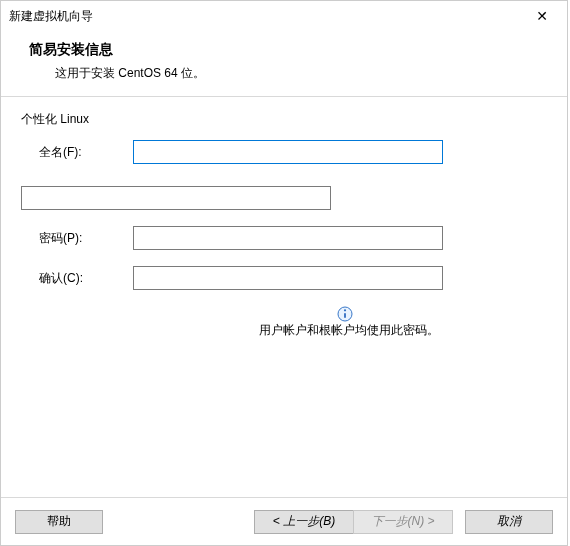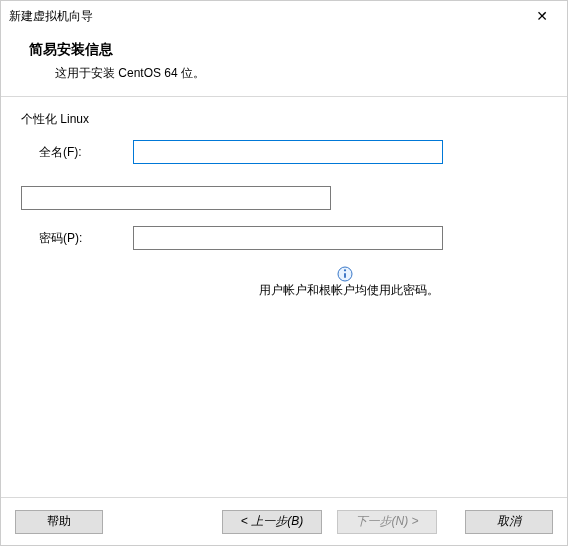--- a/index.html
+++ b/index.html
@@ -108,21 +108,21 @@
   }
   .info-text {
     font-size: 12px;
   }
   .footer {
     height: 48px;
     border-top: 1px solid #d9d9d9;
     display: flex;
     align-items: center;
     padding: 0 14px;
-    gap: 24px;
+    gap: 8px;
   }
   .footer .spacer { flex: 1; }
   .btn {
     height: 24px;
     min-width: 88px;
     border: 1px solid #adadad;
     background: #e1e1e1;
     font-family: inherit;
     font-size: 12px;
     padding: 0 10px;
@@ -171,20 +171,24 @@
 
     <div class="form-row">
       <input class="form-input" type="text" value="" style="">
     </div>
 
     <div class="form-row">
       <div class="form-label">密码(P):</div>
       <input class="form-input" type="password" value="" style="">
     </div>
 
+    <div class="form-row">
+      <div class="form-label">确认(C):</div>
+      <input class="form-input" type="password" value="" style="">
+    </div>
 
     <div class="info-row">
       <svg class="info-icon" viewBox="0 0 16 16">
         <circle cx="8" cy="8" r="7" fill="#e8f3ff" stroke="#3a78c8" stroke-width="1"></circle>
         <rect x="7.1" y="7" width="1.8" height="5" rx="0.9" fill="#2e6bc0"></rect>
         <circle cx="8" cy="4.3" r="1.1" fill="#2e6bc0"></circle>
       </svg>
       <span class="info-text">用户帐户和根帐户均使用此密码。</span>
     </div>
   </div>

